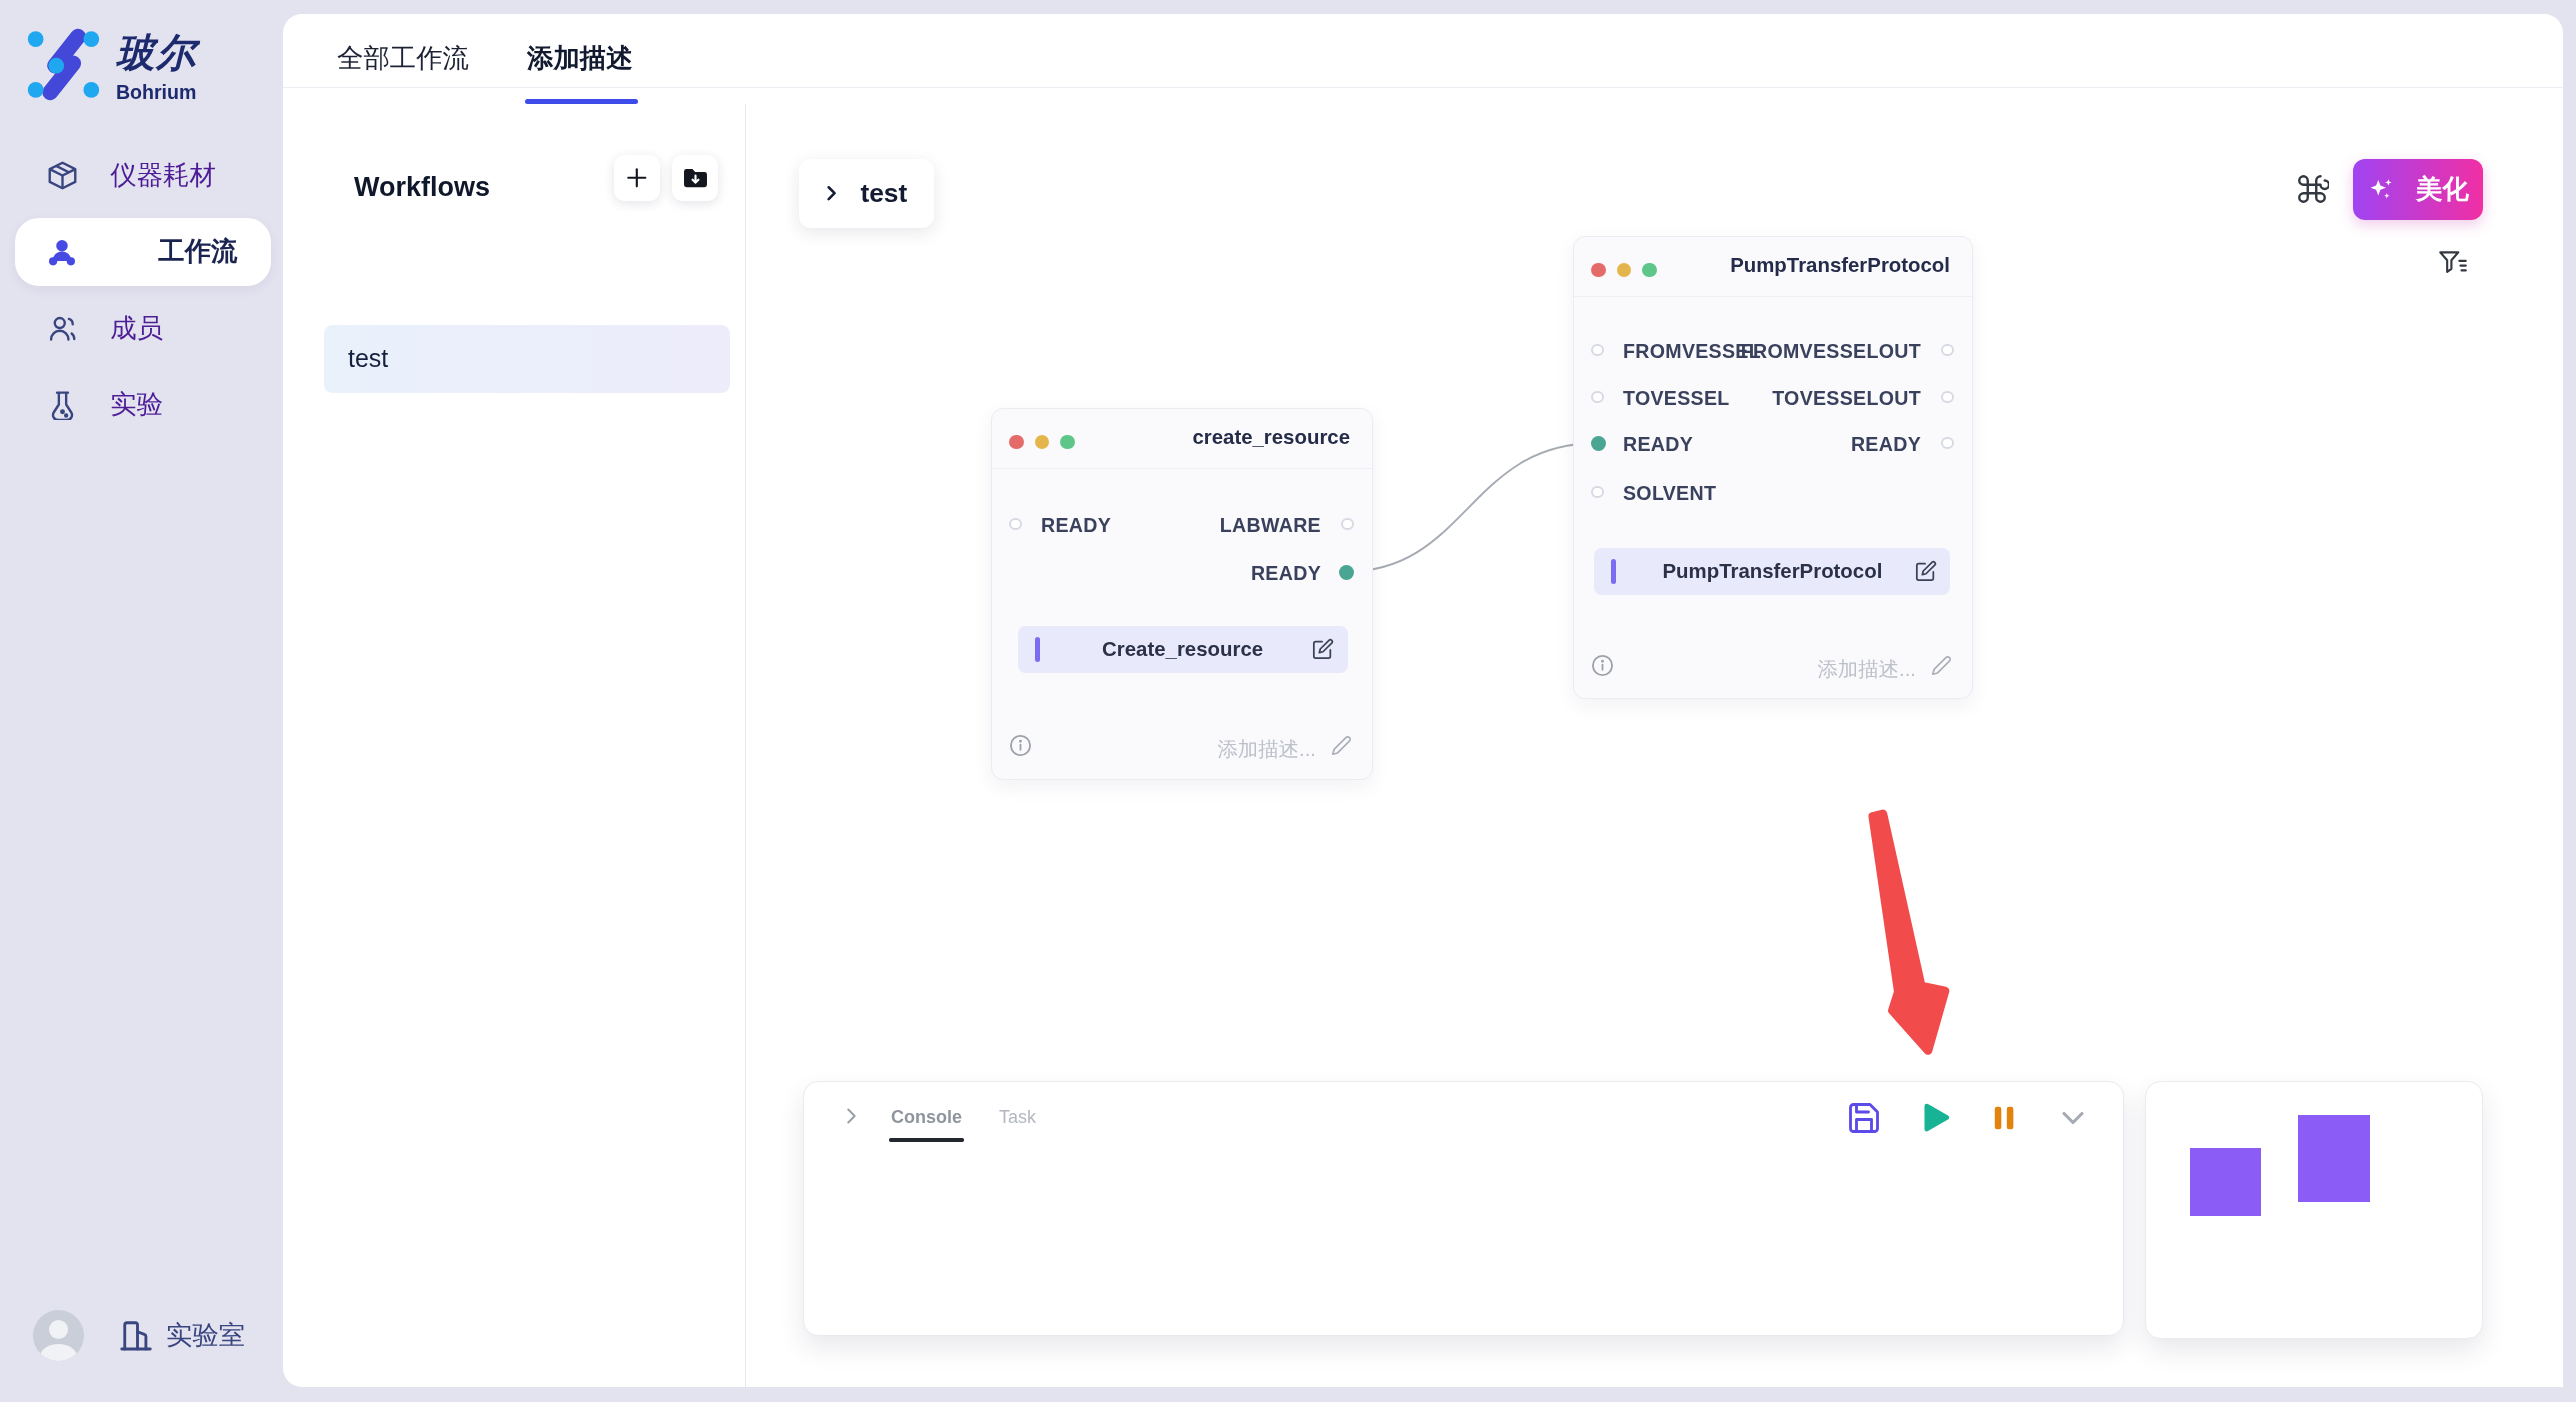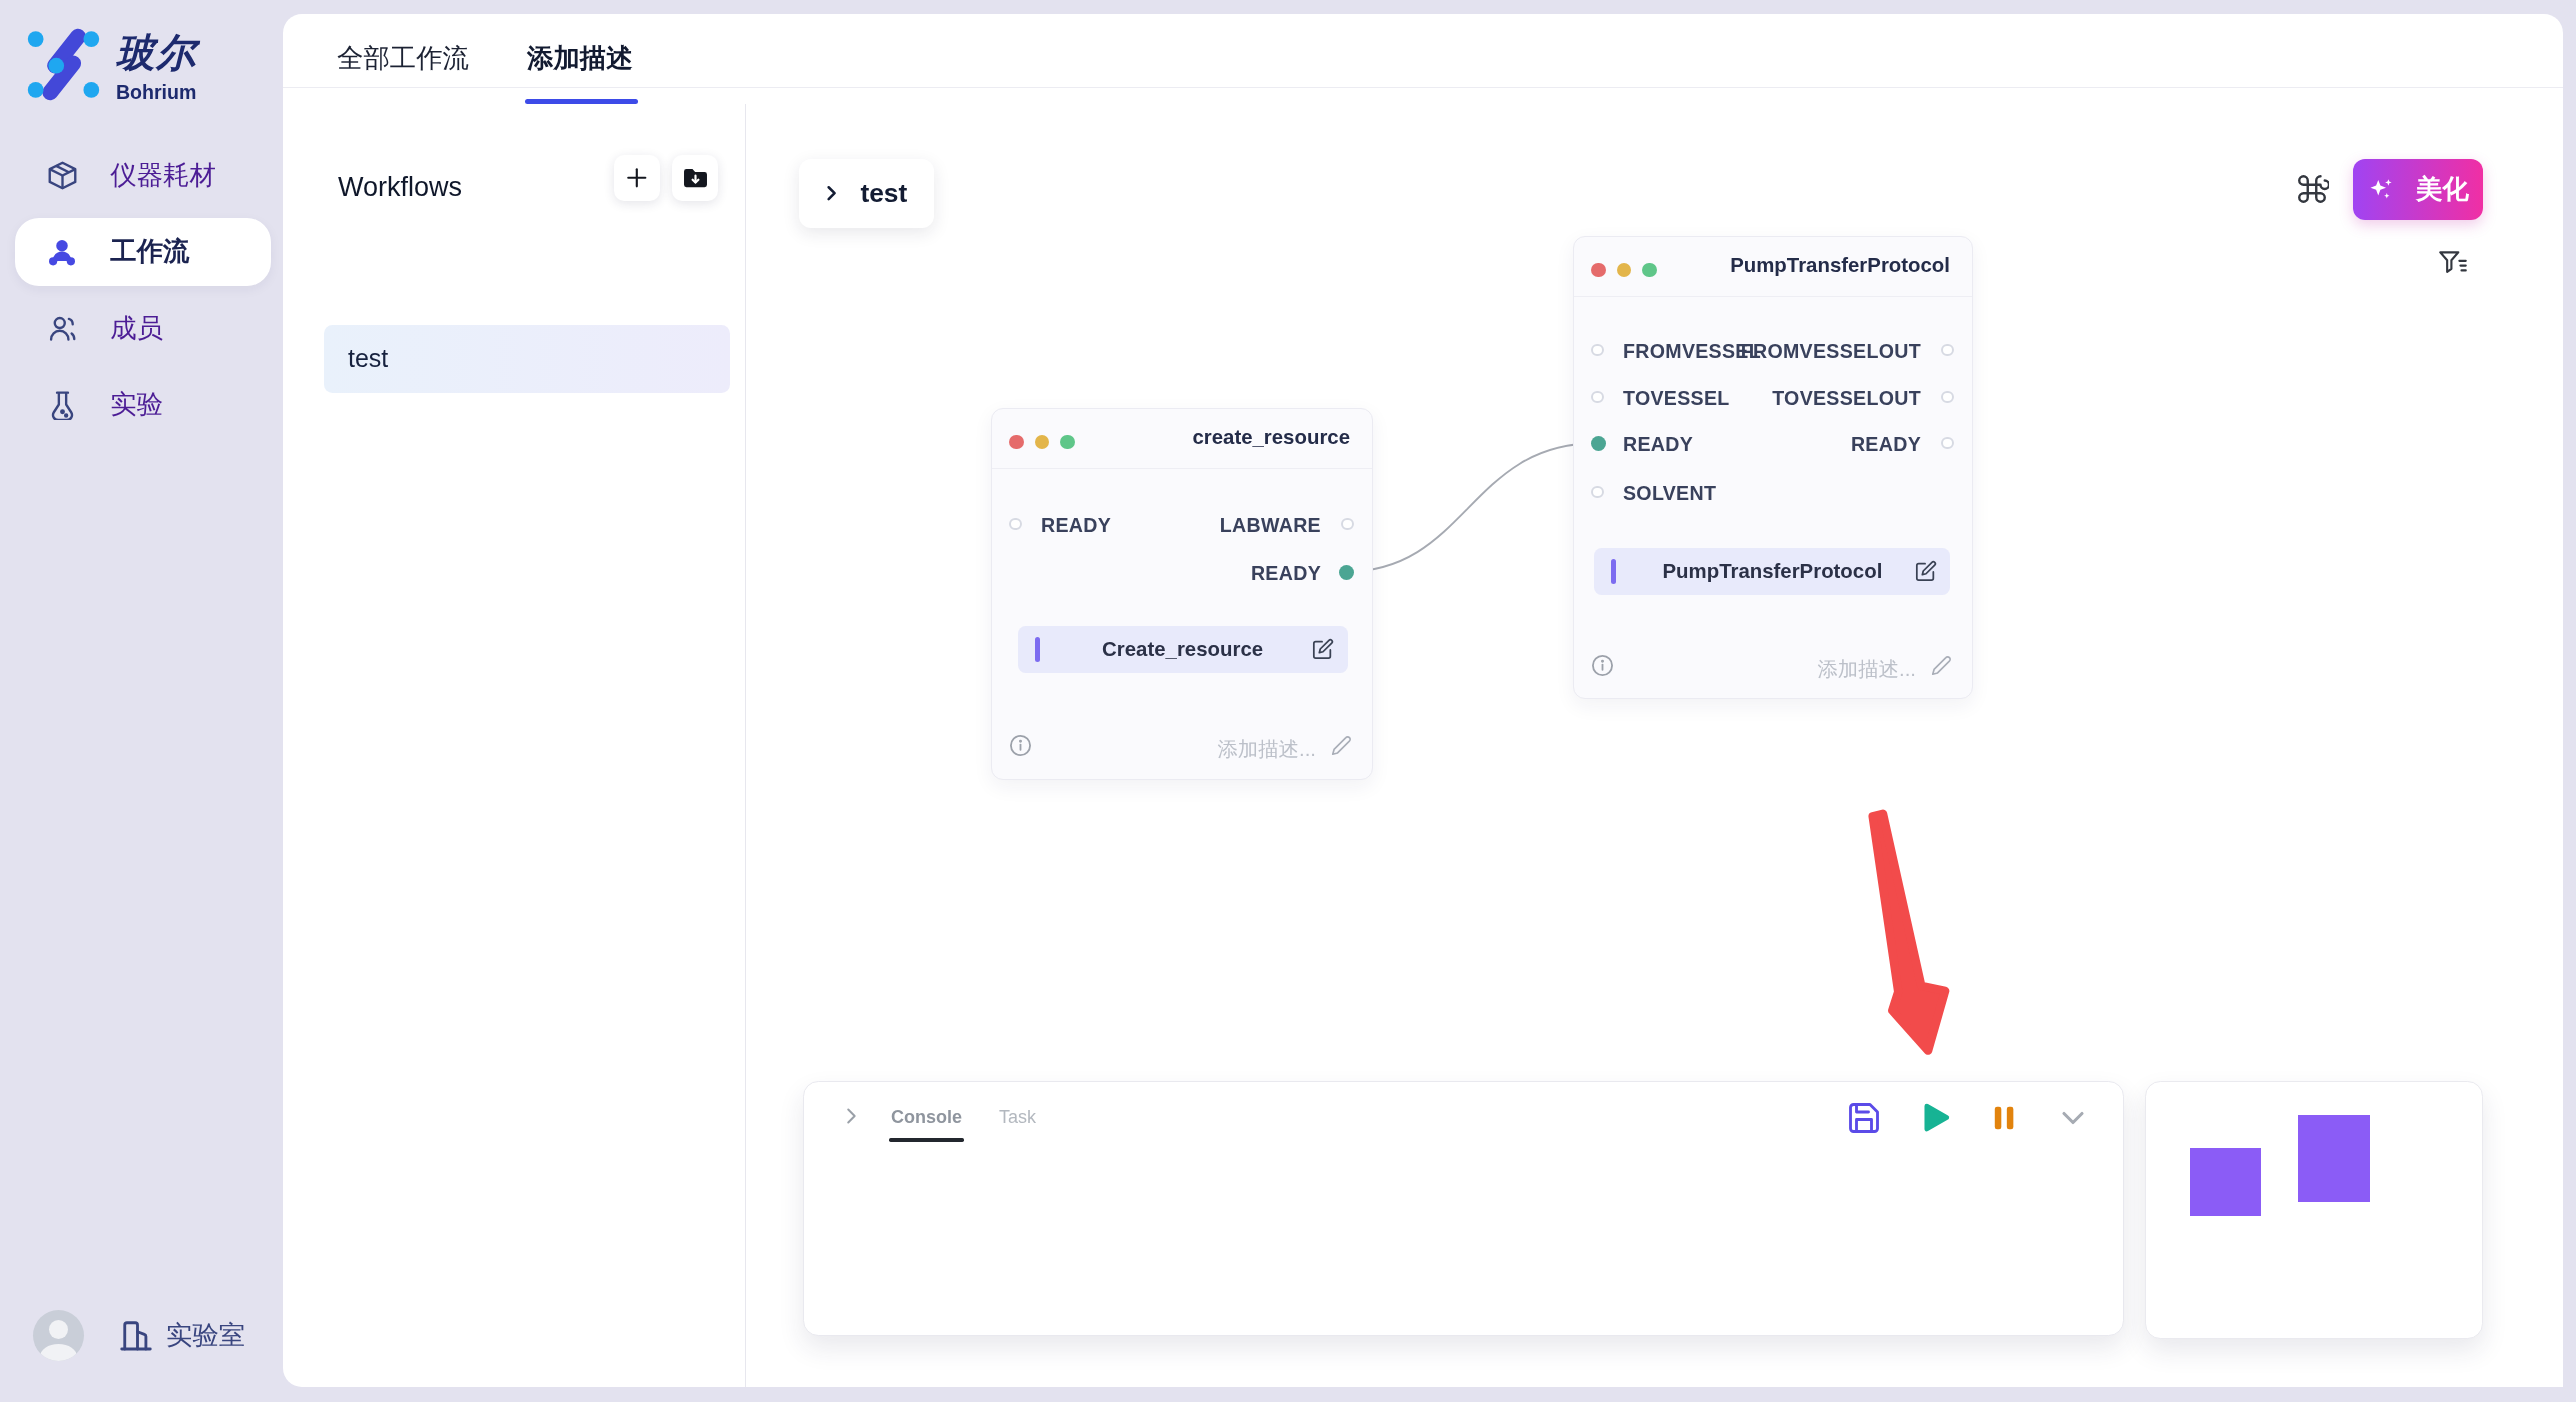--- a/index.html
+++ b/index.html
@@ -10,41 +10,41 @@
   
   .sidebar { position:absolute; left:0; top:0; width:283px; height:1402px; background:#E3E2EF; }
   .logo-row { position:absolute; left:25.6px; top:25.6px; display:flex; align-items:center; gap:15.3px; }
   .logo-text .logo-title { font-size:39px; font-weight:800; color:#1D2A6E; letter-spacing:1.7px;font-style:italic; }
   .logo-text .logo-sub { font-size:19.6px; font-weight:700; color:#1D2A6E; margin-top:1.7px; }
   .menu { position:absolute; left:15.3px; top:141px; width:256px; }
   .menu-item { position:relative; height:68px; margin-bottom:8.5px; display:flex; align-items:center; border-radius:24px; cursor:pointer; }
   .menu-item .mi-icon { position:absolute; left:31px; width:32px; height:32px; display:flex; align-items:center; justify-content:center; }
   .menu-item .mi-label { position:absolute; left:95px; font-size:26.4px; color:#4c1d95; font-weight:500; }
   .menu-item.active { background:#FFFFFF; box-shadow:0 3.4px 12px rgba(40,40,90,.06); }
-  .menu-item.active .mi-label { font-weight:800; color:#1B2350; }
+  .menu-item.active .mi-label { font-weight:800; color:#1B2350;margin-left:48px; }
   .sidebar-footer { position:absolute; left:33px; bottom:41px; display:flex; align-items:center; gap:34px; }
   .avatar { width:51px; height:51px; border-radius:50%; background:#C9CED8; overflow:hidden; position:relative; }
   .avatar .av-head { position:absolute; left:16px; top:10.2px; width:19px; height:19px; border-radius:50%; background:#F1F2F5; }
   .avatar .av-body { position:absolute; left:6.8px; top:34px; width:37px; height:25.6px; border-radius:50%; background:#F1F2F5; }
   .lab { display:flex; align-items:center; gap:12px; }
   .lab-label { font-size:26.4px; color:#39457F; font-weight:500; }
 
   
   .main-panel { position:absolute; left:283px; top:13.6px; width:2280px; height:1373px; background:#FFFFFF; border-radius:19px; }
 
   
   .tabbar { position:absolute; left:0; top:0; width:100%; height:74px; border-bottom:0.9px solid #ECECF2; }
   .tab { position:absolute; top:0; height:89px; display:flex; align-items:center; font-size:26.4px; color:#1C2233; cursor:pointer; }
   .tab.t0 { left:54px; }
   .tab.t1 { left:244px; font-weight:800; color:#121A30; }
   .tab-underline { position:absolute; left:242px; top:85px; width:113px; height:5.1px; border-radius:2.6px; background:#3D4BE8; }
 
   
   .workflows-panel { position:absolute; left:0; top:90px; width:463px; height:1283px; border-right:0.9px solid #E7E7EE; }
-  .wf-title { position:absolute; left:55px; top:68px; font-size:27px; font-weight:400; color:#0F172A; }
+  .wf-title { position:absolute; left:71px; top:68px; font-size:27px; font-weight:700; color:#0F172A; }
   .wf-actions { position:absolute; right:27px; top:51px; display:flex; gap:12px; }
   .icon-btn { width:46px; height:46px; background:#fff; border:none; border-radius:10.2px; box-shadow:0 2.6px 10.2px rgba(30,30,70,.12); display:flex; align-items:center; justify-content:center; cursor:pointer; }
   .wf-item { position:absolute; left:41px; top:221px; width:406px; height:68px; border-radius:8.5px; background:linear-gradient(90deg,#E9F1FB,#EDECFB); display:flex; align-items:center; padding-left:24px; font-size:25px; color:#16213E; cursor:pointer; }
 
   
   .canvas { position:absolute; left:463px; top:90px; right:0; bottom:0; background:#FFFFFF; }
   .overlay-svg { position:absolute; left:0; top:0; width:2280px; height:1373px; pointer-events:none; }
 
   .breadcrumb-card { position:absolute; left:516px; top:145px; width:135px; height:69px; background:#fff; border-radius:12px; box-shadow:0 5.1px 17px rgba(25,30,60,.10); display:flex; align-items:center; gap:19px; padding-left:22px; cursor:pointer; }
   .breadcrumb-label { font-size:26.4px; font-weight:800; color:#131C33; }

